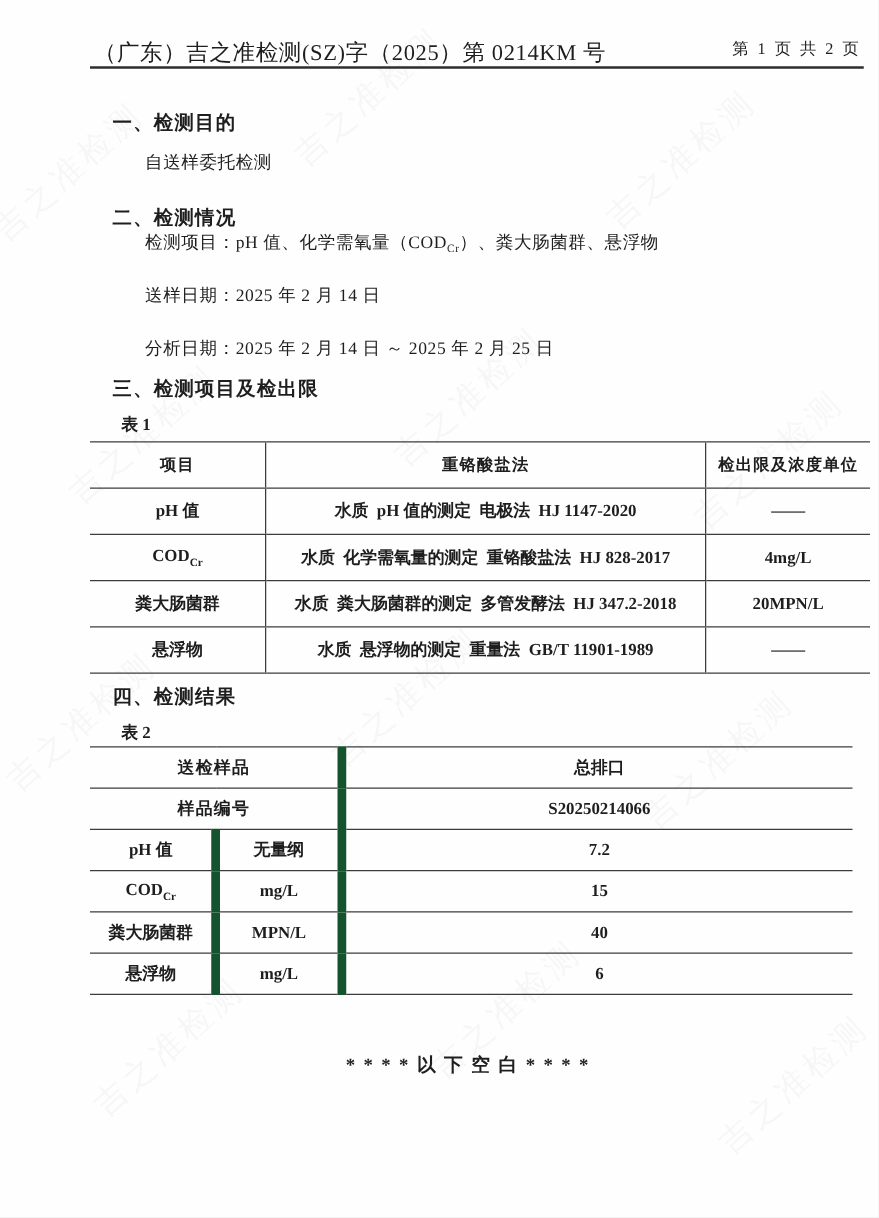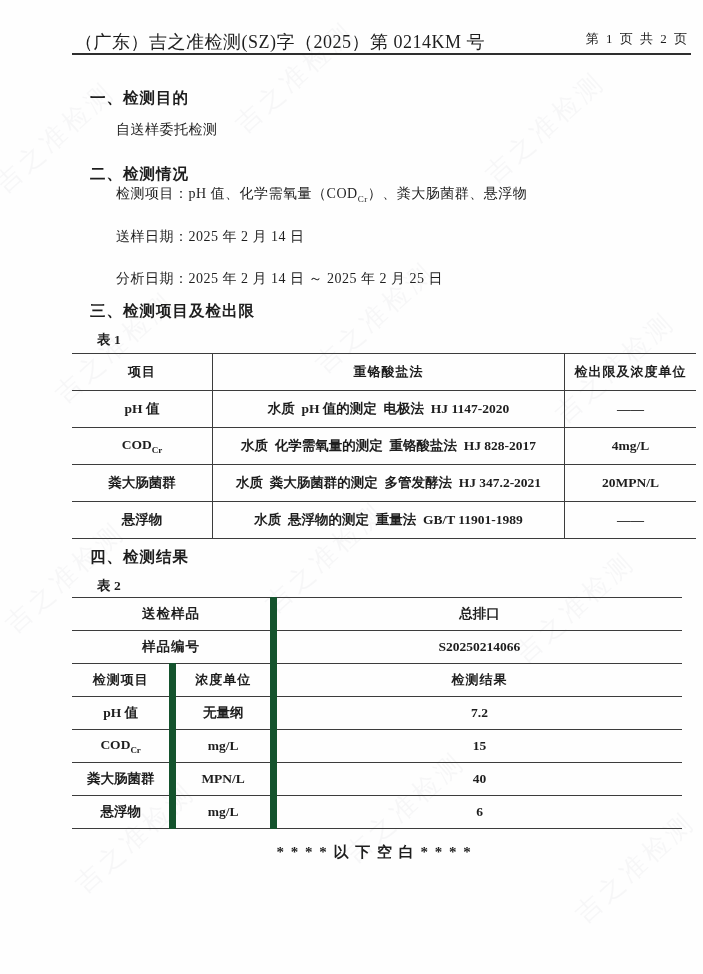--- a/index.html
+++ b/index.html
@@ -102,21 +102,21 @@
         <td class="c2">水质  pH 值的测定  电极法  HJ 1147-2020</td>
         <td class="c3">——</td>
       </tr>
       <tr>
         <td class="c1"><span>COD</span><sub>Cr</sub></td>
         <td class="c2">水质  化学需氧量的测定  重铬酸盐法  HJ 828-2017</td>
         <td class="c3">4mg/L</td>
       </tr>
       <tr>
         <td class="c1">粪大肠菌群</td>
-        <td class="c2">水质  粪大肠菌群的测定  多管发酵法  HJ 347.2-2021</td>
+        <td class="c2">水质  粪大肠菌群的测定  多管发酵法  HJ 347.2-2018</td>
         <td class="c3">20MPN/L</td>
       </tr>
       <tr>
         <td class="c1">悬浮物</td>
         <td class="c2">水质  悬浮物的测定  重量法  GB/T 11901-1989</td>
         <td class="c3">——</td>
       </tr>
     </tbody>
       </table>
 
@@ -125,25 +125,20 @@
 
     <table class="abs t2">
       <tbody>
           <tr>
         <td class="info-label" colspan="2">送检样品</td>
         <td class="c3">总排口</td>
       </tr>
       <tr>
         <td class="info-label" colspan="2">样品编号</td>
         <td class="c3">S20250214066</td>
-      </tr>
-      <tr>
-        <th class="c1">检测项目</th>
-        <th class="c2">浓度单位</th>
-        <th class="c3">检测结果</th>
       </tr>
       <tr>
         <td class="c1">pH 值</td>
         <td class="c2">无量纲</td>
         <td class="c3">7.2</td>
       </tr>
       <tr>
         <td class="c1"><span>COD</span><sub>Cr</sub></td>
         <td class="c2">mg/L</td>
         <td class="c3">15</td>

